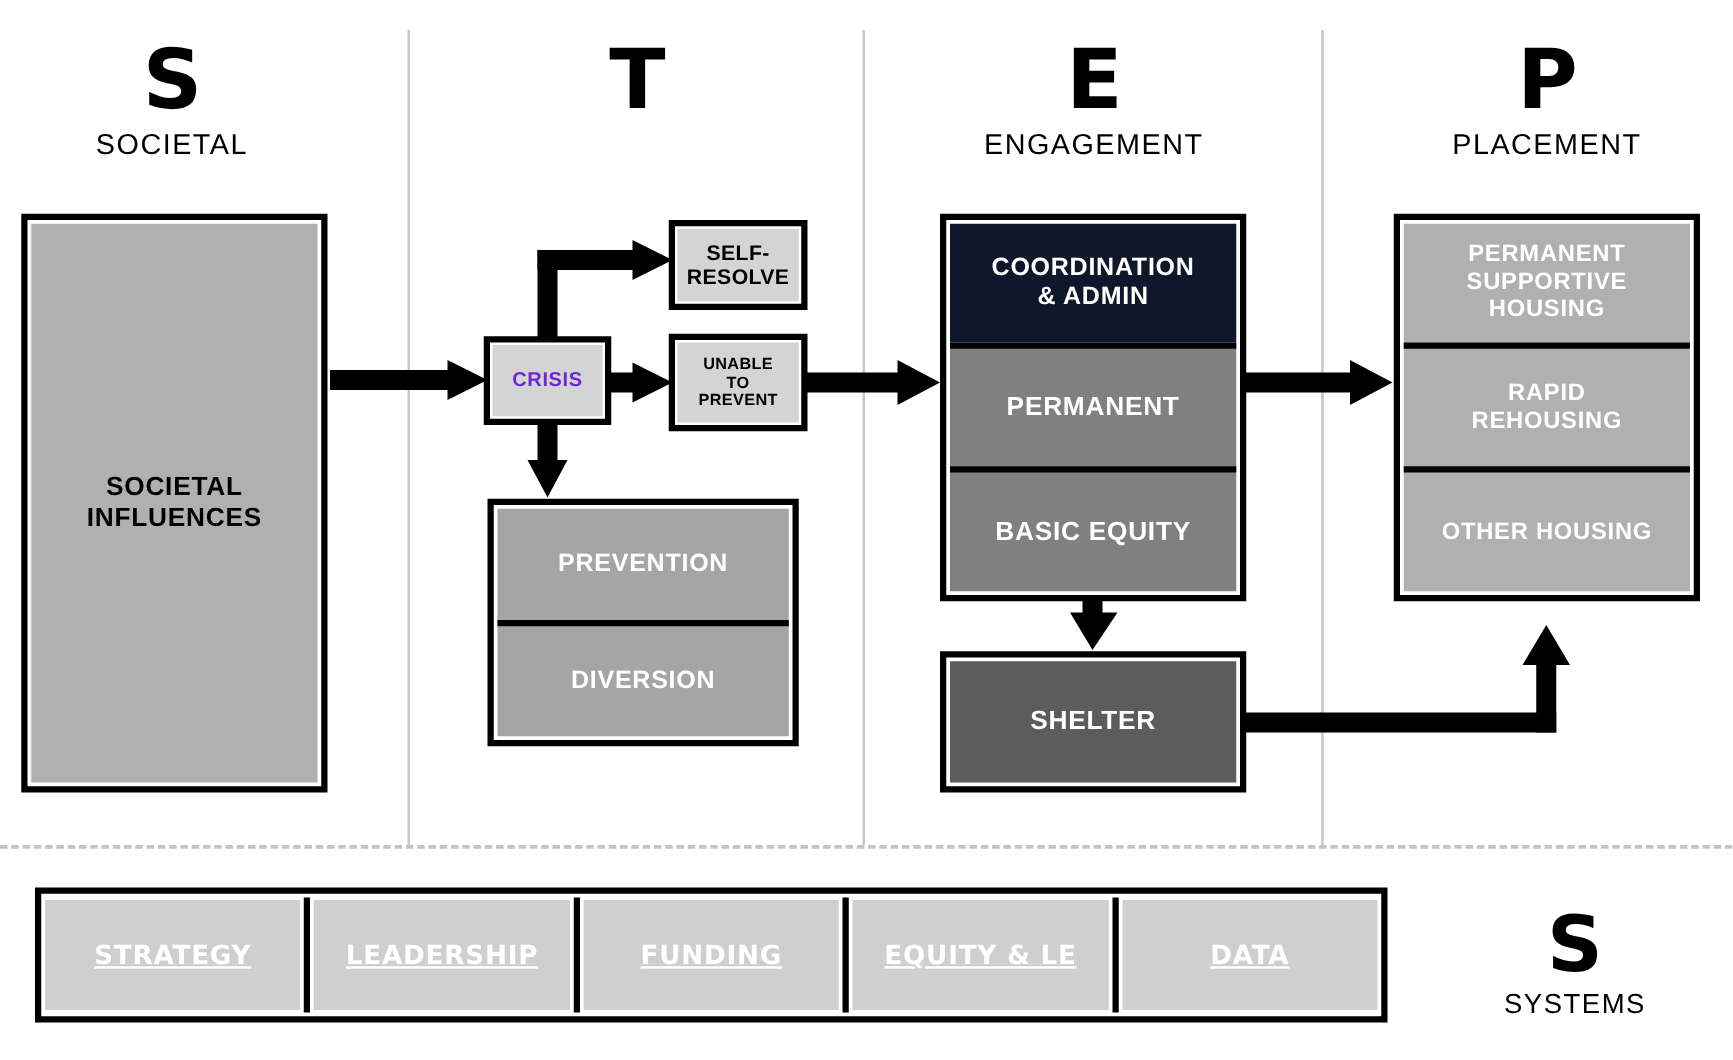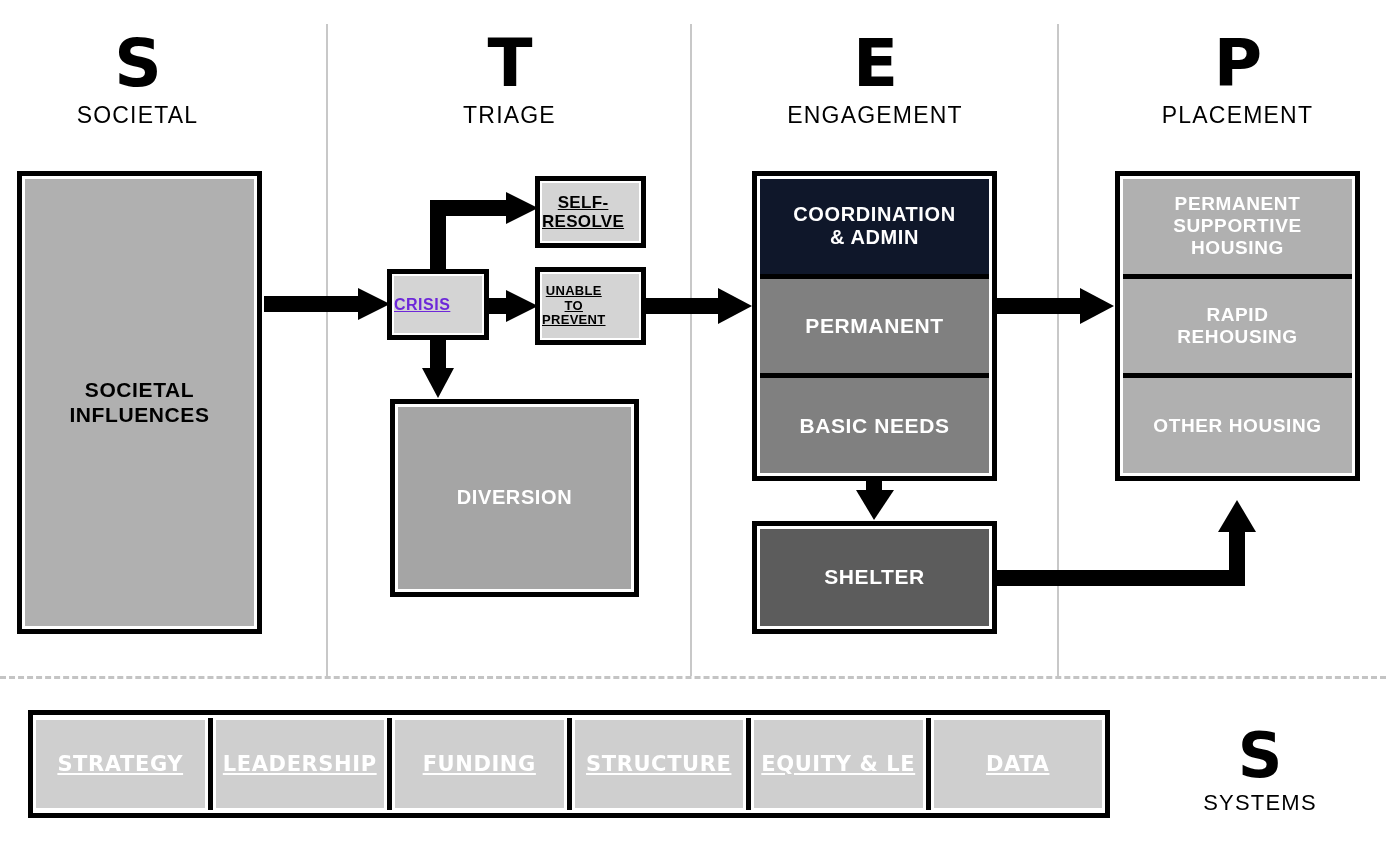--- a/index.html
+++ b/index.html
@@ -37,22 +37,22 @@
         text-align:center;color:#fff;font-weight:bold;letter-spacing:.6px;
         line-height:1.16;}
   .cell + .cell{border-top:5px solid #000;}
 
   
   .sbox{position:absolute;box-sizing:border-box;border:5px solid #000;
         background:#fff;}
   .sbox::after{content:"";position:absolute;left:5px;top:5px;right:-5px;bottom:-5px;
         background:#c9c9c9;z-index:-1;}
   .sbox>.inner{position:absolute;left:2px;top:2px;right:2px;bottom:2px;
-        display:flex;align-items:center;justify-content:flex-start;text-align:center;
-        font-weight:bold;line-height:1.12;text-decoration:underline;}
+        display:flex;align-items:center;justify-content:center;text-align:center;
+        font-weight:bold;line-height:1.12;}
 
   
   svg.arrows{position:absolute;left:0;top:0;width:1386px;height:848px;
              pointer-events:none;}
 
   
   #sysbar{position:absolute;box-sizing:border-box;border:5px solid #000;
           background:#fff;display:flex;}
   #sysbar::after{content:"";position:absolute;left:6px;top:6px;right:-6px;bottom:-6px;
           background:#c9c9c9;z-index:-1;}
@@ -78,21 +78,20 @@
   <div class="divider" style="left:326px;top:24px;height:652px;"></div>
   <div class="divider" style="left:690px;top:24px;height:652px;"></div>
   <div class="divider" style="left:1057px;top:24px;height:652px;"></div>
 
   <div class="colhead" style="left:40px;top:36px;width:195px;">
     <span class="big">S</span>
     <span class="sub">SOCIETAL</span>
   </div>
   <div class="colhead" style="left:412px;top:36px;width:195px;">
     <span class="big">T</span>
-    <span class="sub">TRIAGE</span>
   </div>
   <div class="colhead" style="left:760px;top:36px;width:230px;">
     <span class="big">E</span>
     <span class="sub">ENGAGEMENT</span>
   </div>
   <div class="colhead" style="left:1125px;top:36px;width:225px;">
     <span class="big">P</span>
     <span class="sub">PLACEMENT</span>
   </div>
 
@@ -128,38 +127,41 @@
         <span>UNABLE</span><br>
         <span>TO</span><br>
         <span>PREVENT</span>
       </div>
     </div>
   </div>
 
   <div class="grp" style="left:390px;top:399px;width:249px;height:198px;">
     <div class="inner">
       <div class="cell" style="background:#a5a5a5;font-size:20px;">
+        <span>PREVENTION</span>
+      </div>
+      <div class="cell" style="background:#a5a5a5;font-size:20px;">
         <span>DIVERSION</span>
       </div>
     </div>
   </div>
 
   <div class="grp" style="left:752px;top:171px;width:245px;height:310px;">
     <div class="inner">
       <div class="cell" style="background:#0f172a;font-size:20px;">
         <div>
           <span>COORDINATION</span><br>
           <span>&amp; ADMIN</span>
         </div>
       </div>
       <div class="cell" style="background:#808080;font-size:21px;">
         <span>PERMANENT</span>
       </div>
       <div class="cell" style="background:#808080;font-size:21px;">
-        <span>BASIC NEEDS</span>
+        <span>BASIC EQUITY</span>
       </div>
     </div>
   </div>
 
   <div class="grp" style="left:752px;top:521px;width:245px;height:113px;">
     <div class="inner">
       <div class="cell" style="background:#5c5c5c;font-size:21px;">
         <span>SHELTER</span>
       </div>
     </div>
@@ -241,24 +243,20 @@
     <div class="syscell">
       <div class="fill" style="background:#cfcfcf;"></div>
       <span>LEADERSHIP</span>
     </div>
     <div class="syscell">
       <div class="fill" style="background:#cfcfcf;"></div>
       <span>FUNDING</span>
     </div>
     <div class="syscell">
       <div class="fill" style="background:#cfcfcf;"></div>
-      <span>STRUCTURE</span>
-    </div>
-    <div class="syscell">
-      <div class="fill" style="background:#cfcfcf;"></div>
       <span>EQUITY &amp; LE</span>
     </div>
     <div class="syscell">
       <div class="fill" style="background:#cfcfcf;"></div>
       <span>DATA</span>
     </div>
   </div>
 
   <div id="sysLabel" style="left:1170px;top:730px;width:180px;">
     <span class="big">S</span>

